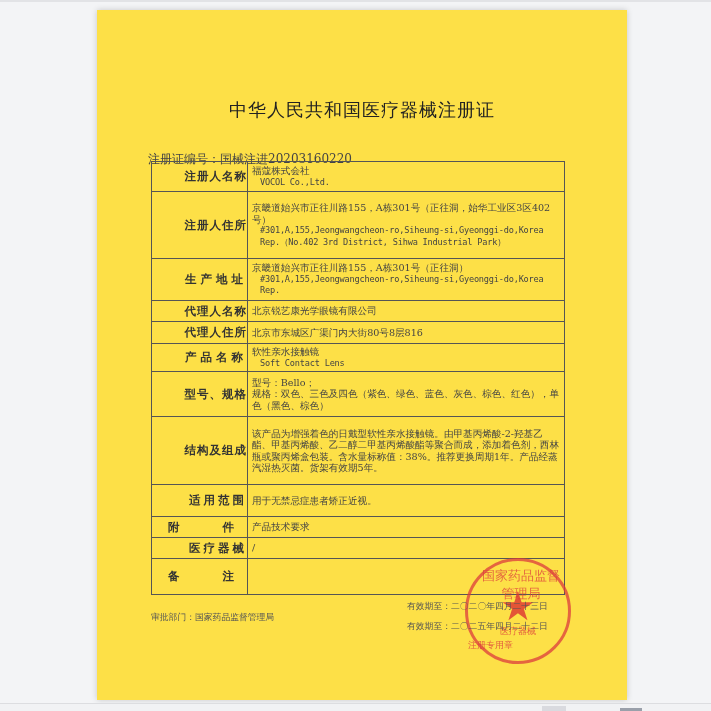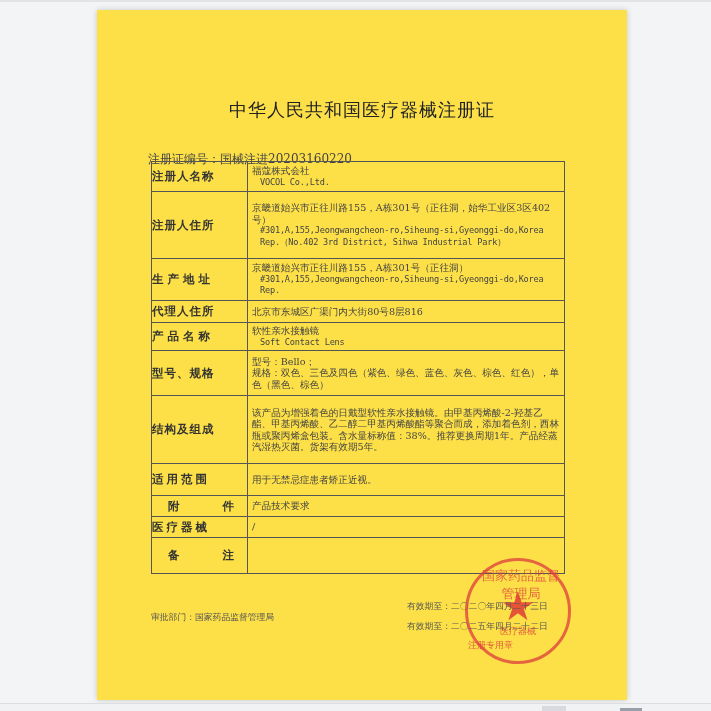--- a/index.html
+++ b/index.html
@@ -38,21 +38,21 @@
   table.cert {
     position: absolute; left: 54px; top: 151px; width: 414px;
     border-collapse: collapse;
     font-size: 9.6px;
   }
   table.cert td {
     border: 1.2px solid #555;
     vertical-align: middle;
   }
   td.lbl {
-    width: 96px; text-align: left; font-weight: bold;
+    width: 96px; text-align: right; font-weight: bold;
     font-family: "DejaVu Sans", "Liberation Sans", sans-serif;
     font-size: 11.5px; color: #333; letter-spacing: 1px;
   }
   td.val {
     padding: 2px 4px; line-height: 11.5px; color: #444;
   }
   .mono { font-family: "DejaVu Sans Mono", "Liberation Mono", monospace; font-size: 8.6px; letter-spacing: -0.2px; margin-left: 8px; }
   .line { display: block; }
   .spread { display: flex; justify-content: space-between; padding: 0 12px 0 16px; }
 
@@ -104,20 +104,24 @@
         <span class="line">京畿道始兴市正往川路155，A栋301号（正往洞，始华工业区3区402号）</span>
         <span class="line mono">#301,A,155,Jeongwangcheon-ro,Siheung-si,Gyeonggi-do,Korea Rep.（No.402 3rd District, Sihwa Industrial Park）</span>
       </td>
     </tr>
     <tr style="height:42px">
       <td class="lbl" style="letter-spacing:4px">生产地址</td>
       <td class="val">
         <span class="line">京畿道始兴市正往川路155，A栋301号（正往洞）</span>
         <span class="line mono">#301,A,155,Jeongwangcheon-ro,Siheung-si,Gyeonggi-do,Korea Rep.</span>
       </td>
+    </tr>
+    <tr style="height:21px">
+      <td class="lbl">代理人名称</td>
+      <td class="val">北京锐艺康光学眼镜有限公司</td>
     </tr>
     <tr style="height:22px">
       <td class="lbl">代理人住所</td>
       <td class="val">北京市东城区广渠门内大街80号8层816</td>
     </tr>
     <tr style="height:26px">
       <td class="lbl" style="letter-spacing:4px">产品名称</td>
       <td class="val">
         <span class="line">软性亲水接触镜</span>
         <span class="line mono">Soft Contact Lens</span>

